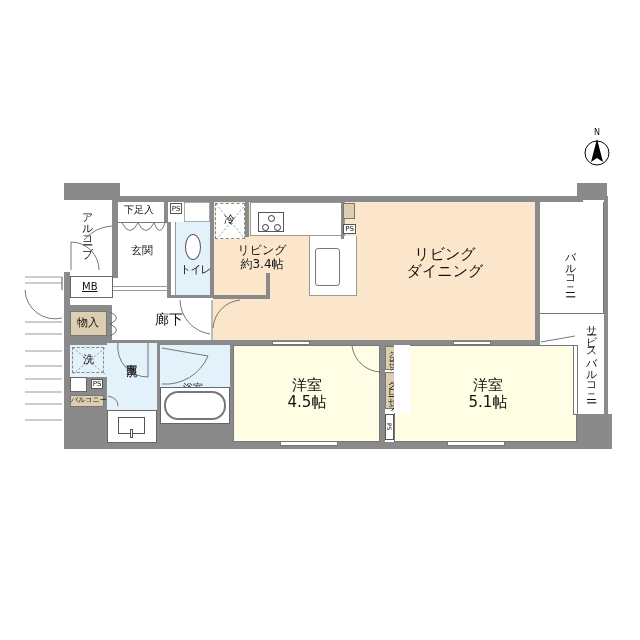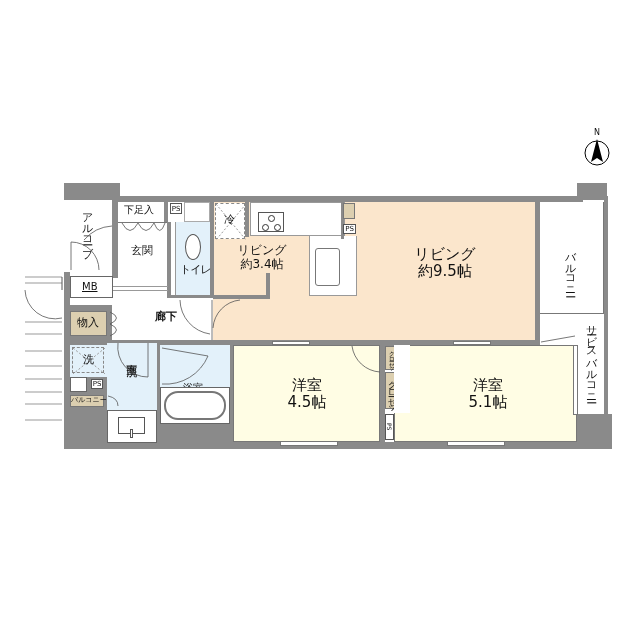--- a/index.html
+++ b/index.html
@@ -27,21 +27,21 @@
 <div class="abs wall" style="left:112px;top:196px;width:6px;height:82px;"></div>
 <div class="abs wall" style="left:64px;top:442px;width:548px;height:7px;"></div>
 <div class="abs wall" style="left:577px;top:414px;width:35px;height:35px;"></div>
 <div class="abs wall" style="left:604px;top:196px;width:4px;height:250px;"></div>
 <div class="abs wall" style="left:64px;top:400px;width:44px;height:48px;"></div>
 
 <div class="room" style="left:238px;top:202px;width:297px;height:138px;background:#fbe6cc;border-left:1px solid #999;"></div>
 <div class="room" style="left:212px;top:297px;width:30px;height:43px;background:#fbe6cc;"></div>
 <div class="lbl" style="left:395px;top:246px;width:100px;font-size:15px;">
   <div>リビング</div>
-  <div>約9.5帖</div>
+  <div>ダイニング</div>
 </div>
 <div class="abs wall" style="left:535px;top:196px;width:5px;height:150px;"></div>
 <div class="abs wall" style="left:233px;top:340px;width:307px;height:6px;"></div>
 
 <div class="room" style="left:213px;top:202px;width:98px;height:95px;background:#fbe6cc;"></div>
 <div class="room" style="left:250px;top:202px;width:95px;height:34px;background:#fff;border:1px solid #999;"></div>
 <div class="room" style="left:309px;top:236px;width:48px;height:60px;background:#fff;border:1px solid #999;border-top:none;"></div>
 <div class="abs" style="left:315px;top:248px;width:25px;height:38px;border:1px solid #777;border-radius:3px;background:#fff;"></div>
 <div class="abs" style="left:258px;top:212px;width:26px;height:20px;border:1px solid #555;background:#fff;">
   <span style="position:absolute;left:9px;top:2px;width:5px;height:5px;border:1px solid #333;border-radius:50%;"></span>
@@ -90,21 +90,21 @@
 <div class="lbl vt" style="left:80px;top:205px;font-size:11px;">アルコーブ</div>
 <svg width="640" height="640" style="pointer-events:none">
   <path d="M71 242 L71 270" stroke="#555" stroke-width="0.8"></path>
   <path d="M71 242 A28 28 0 0 1 99 270" fill="none" stroke="#555" stroke-width="0.8"></path>
   <path d="M112 226 A40 40 0 0 0 84 240" fill="none" stroke="#555" stroke-width="0.8"></path>
 </svg>
 <div class="room" style="left:70px;top:276px;width:43px;height:22px;background:#fff;border:1px solid #666;"></div>
 <div class="lbl" style="left:82px;top:281px;font-size:10px;text-decoration:underline;">MB</div>
 
 <div class="room" style="left:113px;top:298px;width:100px;height:42px;background:#fff;"></div>
-<div class="lbl" style="left:155px;top:311px;font-size:11px;font-weight:bold;">廊下</div>
+<div class="lbl" style="left:155px;top:311px;font-size:14px;">廊下</div>
 <div class="abs" style="left:113px;top:286px;width:55px;height:1px;background:#999;"></div>
 <div class="abs" style="left:113px;top:290px;width:55px;height:1px;background:#999;"></div>
 <svg width="640" height="640" style="pointer-events:none">
   <path d="M180 300 A35 35 0 0 0 210 334" fill="none" stroke="#555" stroke-width="0.8"></path>
   <path d="M212 300 L212 340" stroke="#555" stroke-width="0.8"></path>
   <path d="M240 300 A30 30 0 0 0 213 328" fill="none" stroke="#555" stroke-width="0.8"></path>
 </svg>
 
 <div class="abs wall" style="left:64px;top:305px;width:48px;height:36px;"></div>
 <div class="room storage" style="left:70px;top:311px;width:37px;height:25px;"></div>

